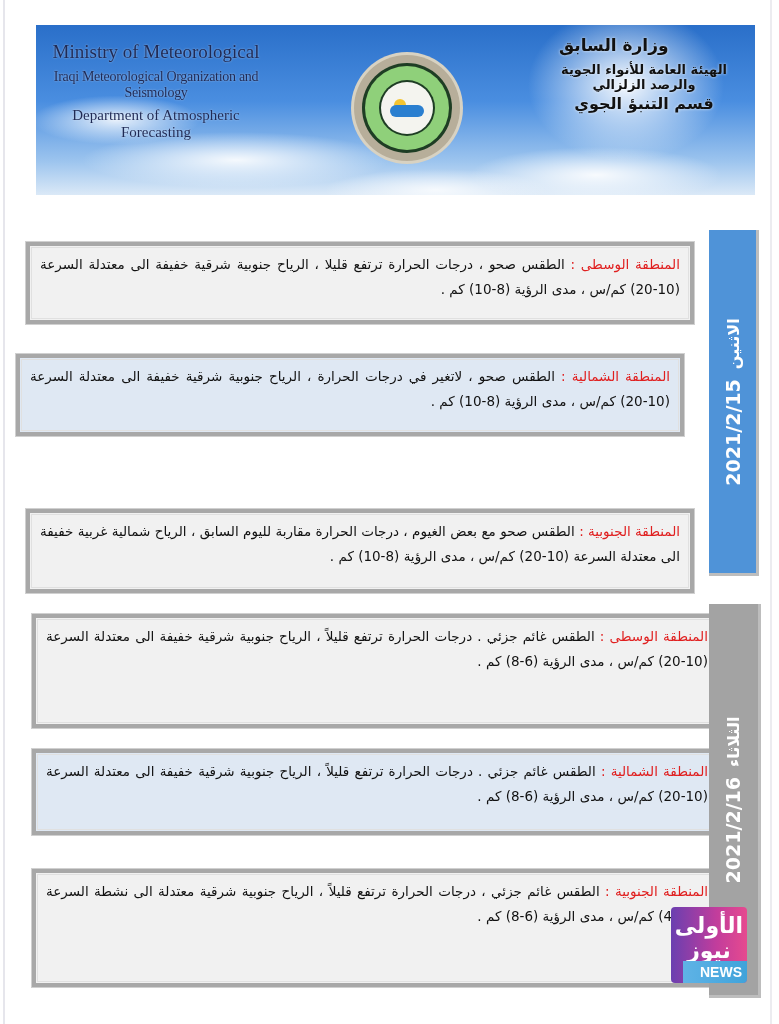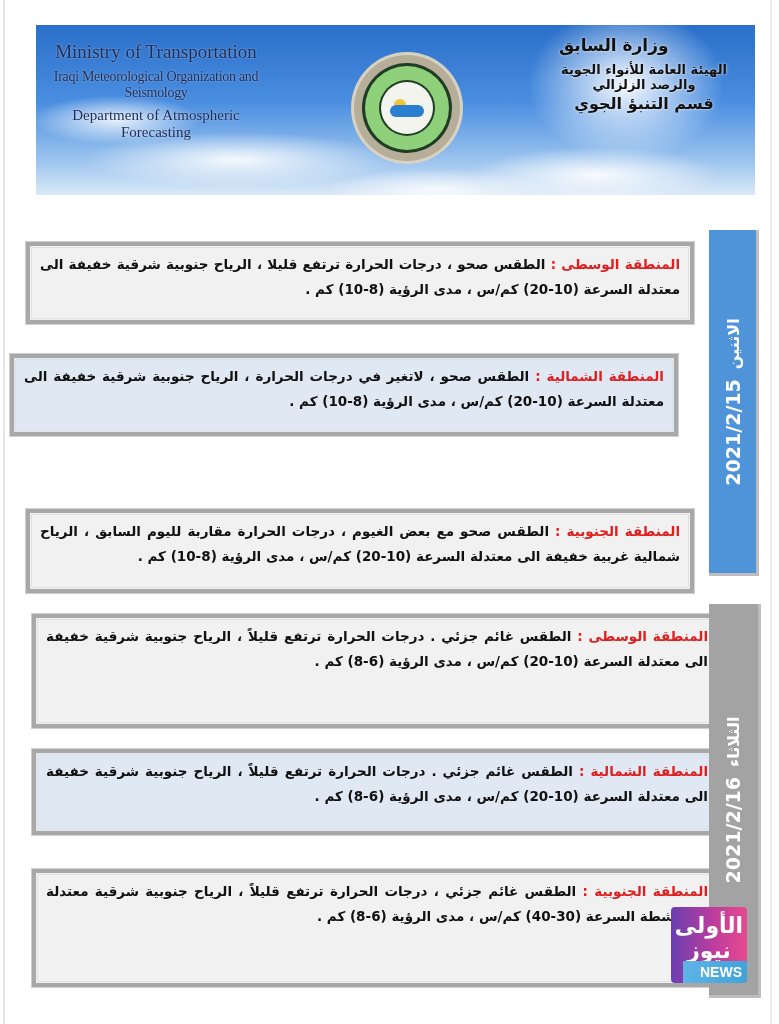--- a/index.html
+++ b/index.html
@@ -75,21 +75,21 @@
       background: #2a7fd0;
     }
 
     
     .fbox {
       position: absolute; box-sizing: border-box;
       border: 4px solid #a8a8a8;
       outline: 1px solid #d0d0d0;
       padding: 6px 10px 16px 10px;
       direction: rtl; text-align: justify;
-      font-size: 13.5px; font-weight: bold; line-height: 25px; color: #111;
+      font-size: 13.5px; font-weight: normal; line-height: 25px; color: #111;
     }
     .fbox::before {
       content: ""; position: absolute; inset: 1px; border: 1px solid #e0e0e0; pointer-events: none;
     }
     .fbox.gray { background: #f1f1f1; }
     .fbox.blue { background: #dfe8f3; }
     .region { color: #e02020; }
 
     
     .datebar {
@@ -125,21 +125,21 @@
     }
   </style>
 </head>
 <body>
 
 <div class="left-rule"></div>
 <div class="right-rule"></div>
 
 <div class="banner">
   <div class="banner-en">
-    <div class="l1">Ministry of Transportation</div>
+    <div class="l1">Ministry of Meteorological</div>
     <div class="l2">Iraqi Meteorological Organization and Seismology</div>
     <div class="l3">Department of Atmospheric Forecasting</div>
   </div>
   <div class="logo">
     <div class="ring1"></div>
       <div class="ring2"></div>
       <div class="ring3"></div>
     <div class="core"></div>
       <div class="sun"></div>
     <div class="cloud"></div>
@@ -148,21 +148,21 @@
     <div class="l1">وزارة السابق</div>
     <div class="l2">الهيئة العامة للأنواء الجوية والرصد الزلزالي</div>
     <div class="l3">قسم التنبؤ الجوي</div>
   </div>
 </div>
 
 <div class="fbox gray" style="left:26px; top:242px; width:668px; height:82px;">
   <span class="region">المنطقة الوسطى :</span>
   <span>الطقس صحو ،  درجات الحرارة ترتفع قليلا  ، الرياح جنوبية شرقية خفيفة الى معتدلة السرعة (10-20) كم/س ، مدى الرؤية (8-10) كم .</span>
 </div>
-<div class="fbox blue" style="left:10px; top:354px; width:668px; height:82px;">
+<div class="fbox blue" style="left:16px; top:354px; width:668px; height:82px;">
   <span class="region">المنطقة الشمالية :</span>
   <span>الطقس صحو ، لاتغير في درجات الحرارة ، الرياح جنوبية شرقية خفيفة الى معتدلة السرعة (10-20) كم/س ، مدى الرؤية (8-10) كم .</span>
 </div>
 <div class="fbox gray" style="left:26px; top:474px; width:668px; height:84px;margin-top:35px;">
   <span class="region">المنطقة الجنوبية :</span>
   <span>الطقس صحو مع بعض الغيوم ، درجات الحرارة مقاربة لليوم السابق ، الرياح شمالية غربية خفيفة الى معتدلة السرعة (10-20) كم/س ، مدى الرؤية (8-10) كم .</span>
 </div>
 <div class="datebar blue" style="left:709px; top:230px; width:50px; height:346px;">
   <div class="vtext">
     <span>2021/2/15</span>

